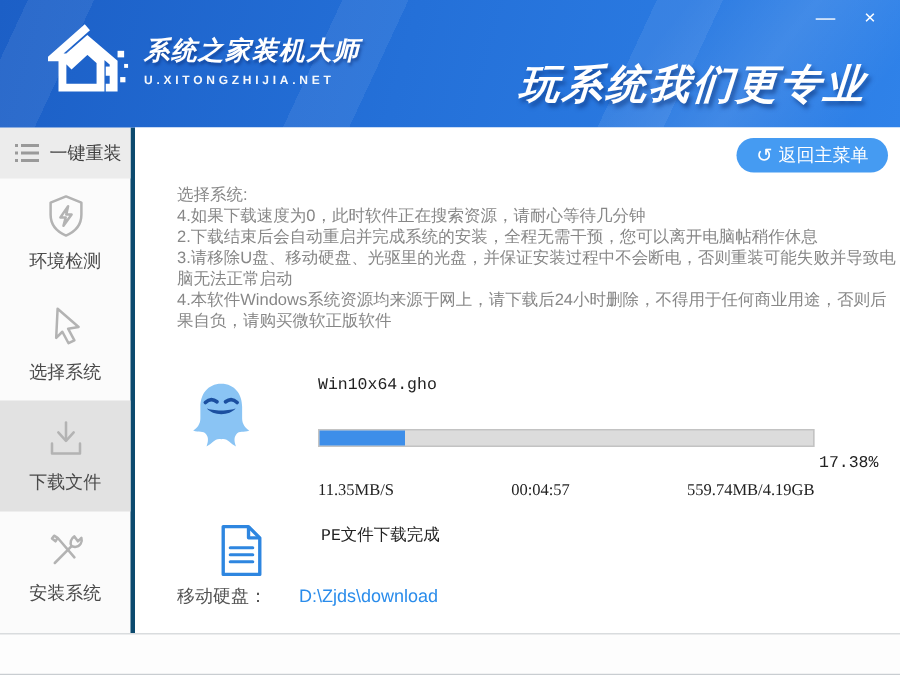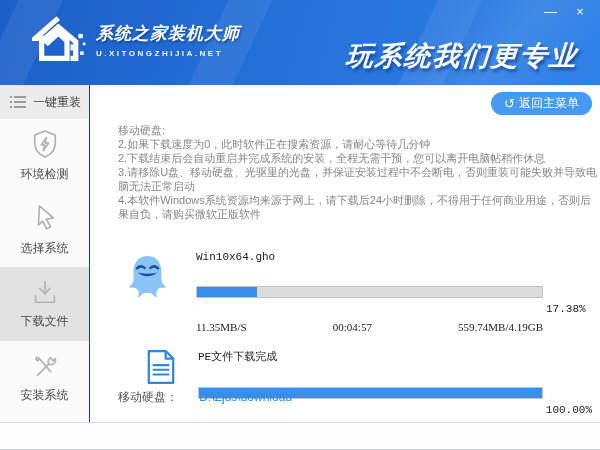--- a/index.html
+++ b/index.html
@@ -24,39 +24,39 @@
     text-shadow:1px 2px 2px rgba(10,40,110,.5); letter-spacing:1px; }
   .brand-url { color:#fff; font-size:8px; font-weight:bold; letter-spacing:2.5px; margin-top:4px; opacity:.95; }
   .slogan { position:absolute; right:22px; top:38px; z-index:3; color:#fff; font-size:27px; font-weight:bold;
     font-style:italic; letter-spacing:2px; text-shadow:2px 3px 3px rgba(8,40,105,.55); transform:skewX(-4deg); }
 
   
   .app-body { display:flex; height:337px; flex:0 0 337px; }
   footer { flex:1; background:#fdfdfd; border-top:1px solid #d9dcde; }
 
   
-  .sidebar { width:90px; flex:0 0 90px; background:#fbfbfb; border-right:1px solid #0c4a6e; }
+  .sidebar { width:90px; flex:0 0 90px; background:#fbfbfb; border-right:3px solid #0c4a6e; }
   .side-head { height:34px; background:#ececec; display:flex; align-items:center; padding-left:10px;
     font-size:12px; color:#3f3f3f; cursor:pointer; }
   .side-head svg { margin-right:7px; }
   .side-item { height:74px; display:flex; flex-direction:column; align-items:center; justify-content:center;
     font-size:12px; color:#4a4a4a; cursor:pointer; }
   .side-item svg { margin-bottom:7px; }
   .side-item.active { background:#e2e2e2; }
 
   
   main { flex:1; position:relative; background:#fff; }
   .back-btn { position:absolute; top:7px; right:8px; background:#459bf2; color:#fff; border:none;
     border-radius:13px; height:23px; padding:0 13px; font-size:12px; cursor:pointer;
     display:flex; align-items:center; font-family:"Liberation Sans",sans-serif; }
   .back-btn .bic { margin-right:4px; font-size:13px; line-height:1; }
 
   .tips { margin:38px 0 0 28px; font-size:11px; line-height:14px; color:#878787; }
 
-  .dl-row { display:flex; align-items:flex-start; margin-top:27px; padding-right:8px; }
+  .dl-row { display:flex; align-items:flex-start; margin-top:27px; padding-right:8px;gap:16px; }
   .dl-row.r1 { padding-left:34px; margin-top:30px; }
   .dl-row.r2 { padding-left:56px; margin-top:16px; }
   .dl-row .dlicon { flex:0 0 auto; }
   .r1 .dlicon { margin-right:25px; margin-top:2px; }
   .r2 .dlicon { margin-right:22px; }
   .dl-main { flex:1; min-width:0; }
   .dl-name { font-family:"Liberation Mono", monospace; font-size:11px; color:#222; margin-bottom:5px; }
   .bar-line { display:flex; align-items:center; }
   .track { flex:1; height:12px; background:#dcdcdc; border:1px solid #c3c3c3; }
   .fill { height:100%; background:#3d8ee9; }
@@ -146,22 +146,22 @@
       </div>
     </aside>
 
     <main>
       <button class="back-btn">
         <span class="bic">↺</span>
         <span>返回主菜单</span>
       </button>
 
       <div class="tips">
-        <div>移动硬盘:</div>
-        <div>2.如果下载速度为0，此时软件正在搜索资源，请耐心等待几分钟</div>
+        <div>选择系统:</div>
+        <div>4.如果下载速度为0，此时软件正在搜索资源，请耐心等待几分钟</div>
         <div>2.下载结束后会自动重启并完成系统的安装，全程无需干预，您可以离开电脑帖稍作休息</div>
         <div>3.请移除U盘、移动硬盘、光驱里的光盘，并保证安装过程中不会断电，否则重装可能失败并导致电脑无法正常启动</div>
         <div>4.本软件Windows系统资源均来源于网上，请下载后24小时删除，不得用于任何商业用途，否则后果自负，请购买微软正版软件</div>
       </div>
 
       <div class="dl-row r1">
         <svg class="dlicon" width="47" height="48" viewBox="0 0 48 50">
           <path d="M24 3 C14.5 3 9.5 10.5 9.5 19 L9.5 27 C9.5 30.5 7.5 33.5 4.5 35.5 C8.5 37 11.5 35.5 13.5 38 C15.5 40.5 14.8 43.5 13.8 46.5 C18 44.5 19.5 40.5 24 41.5 C28.5 40.5 30 44.5 34.2 46.5 C33.2 43.5 32.5 40.5 34.5 38 C36.5 35.5 39.5 37 43.5 35.5 C40.5 33.5 38.5 30.5 38.5 27 L38.5 19 C38.5 10.5 33.5 3 24 3 Z" fill="#8AC4F4"></path>
           <path d="M13 16 C15.5 13.5 18.5 13.5 21 15.5" fill="none" stroke="#1b4fa0" stroke-width="2.6" stroke-linecap="round"></path>
           <path d="M27 15.5 C29.5 13.5 32.5 13.5 35 16" fill="none" stroke="#1b4fa0" stroke-width="2.6" stroke-linecap="round"></path>
@@ -184,26 +184,20 @@
       </div>
 
       <div class="dl-row r2">
         <svg class="dlicon" width="30" height="36" viewBox="0 0 32 38">
           <path d="M3 2 H21 L29 10 V36 H3 Z" fill="#ffffff" stroke="#2e86e0" stroke-width="2.4" stroke-linejoin="round"></path>
           <path d="M21 2 V10 H29" fill="none" stroke="#2e86e0" stroke-width="2.4" stroke-linejoin="round"></path>
           <path d="M8 17 H24 M8 22 H24 M8 27 H24" stroke="#2e86e0" stroke-width="2.2" stroke-linecap="round"></path>
         </svg>
         <div class="dl-main">
           <div class="dl-name">PE文件下载完成</div>
-          <div class="bar-line">
-            <div class="track">
-              <div class="fill" style="width: 100%;"></div>
-            </div>
-            <div class="pct">100.00%</div>
-          </div>
         </div>
       </div>
 
       <div class="save-row">
         <span class="save-label">移动硬盘：</span>
         <a class="save-link">D:\Zjds\download</a>
       </div>
     </main>
   </div>
 

